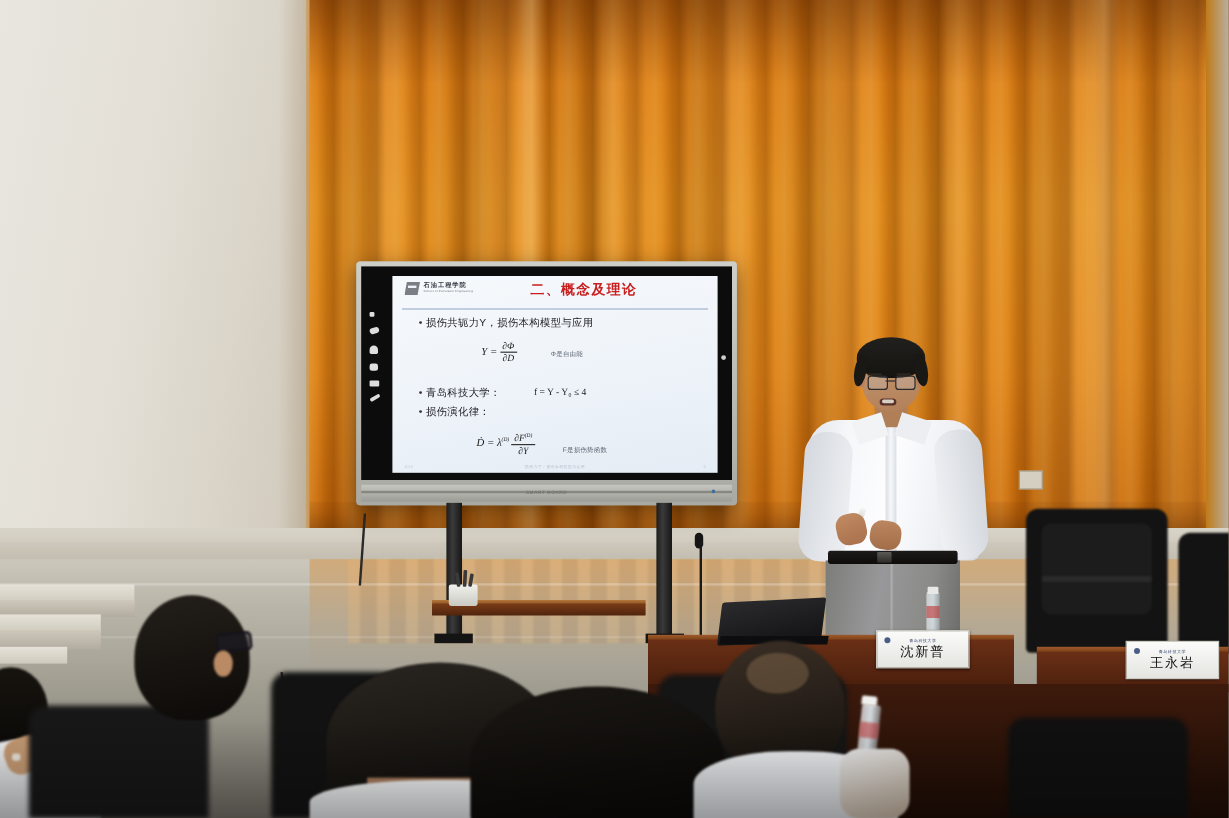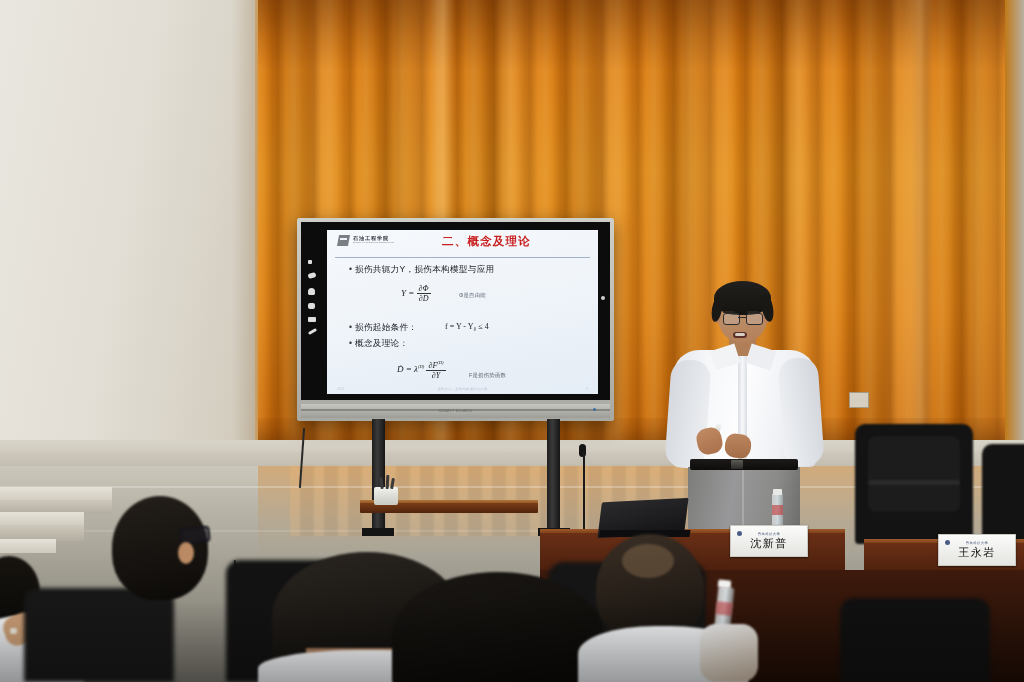--- a/index.html
+++ b/index.html
@@ -302,24 +302,24 @@
 
           <div class="formula" style="left:74px;top:24px;font-size:9px;">
             <span>Y =</span>
             <span class="frac">
               <span class="num">∂Φ</span>
               <span class="den">∂D</span>
             </span>
           </div>
           <div class="note" style="left:132px;top:32px;">Φ是自由能</div>
 
-          <div class="bullet" style="left:22px;top:62px;">损伤起始条件：</div>
+          <div class="bullet" style="left:22px;top:62px;">青岛科技大学：</div>
           <div class="formula" style="left:118px;top:62px;font-size:8px;font-style:normal;">f = Y - Y₀ ≤ 4</div>
 
-          <div class="bullet" style="left:22px;top:78px;">概念及理论：</div>
+          <div class="bullet" style="left:22px;top:78px;">损伤演化律：</div>
 
           <div class="formula" style="left:70px;top:100px;font-size:9px;">
             <span>Ḋ = λ</span><sup style="font-size:4.5px;">(D)</sup>
             <span class="frac">
               <span class="num"><span>∂F</span><sup style="font-size:4.5px;">(D)</sup></span>
               <span class="den">∂Y</span>
             </span>
           </div>
           <div class="note" style="left:142px;top:112px;">F是损伤势函数</div>
 

